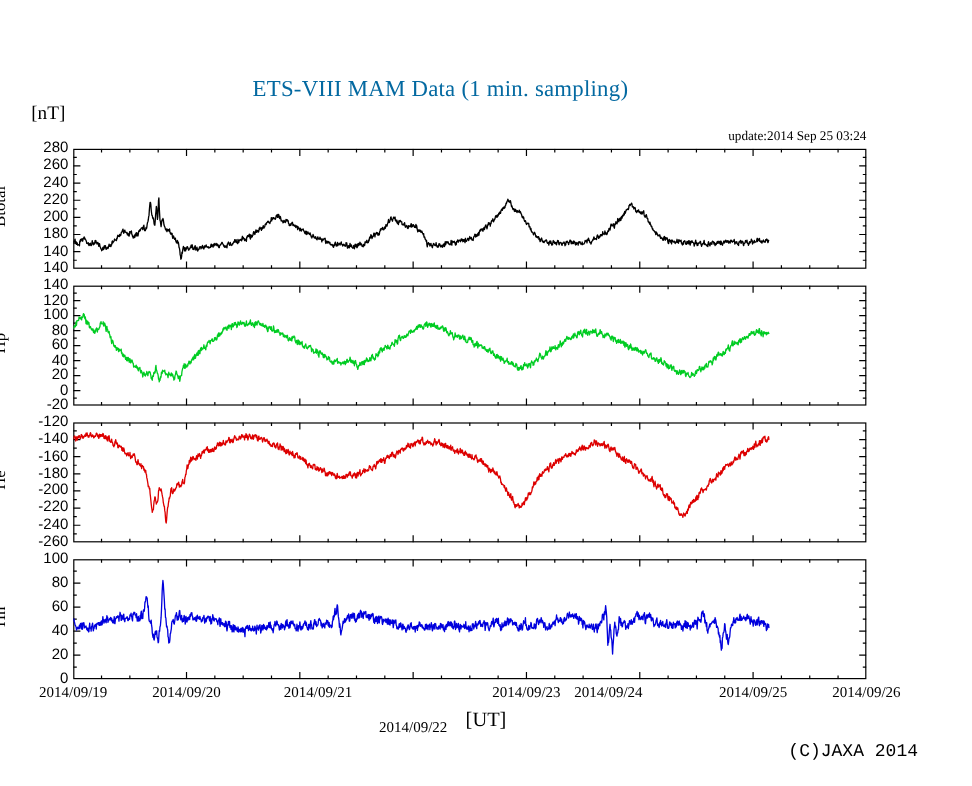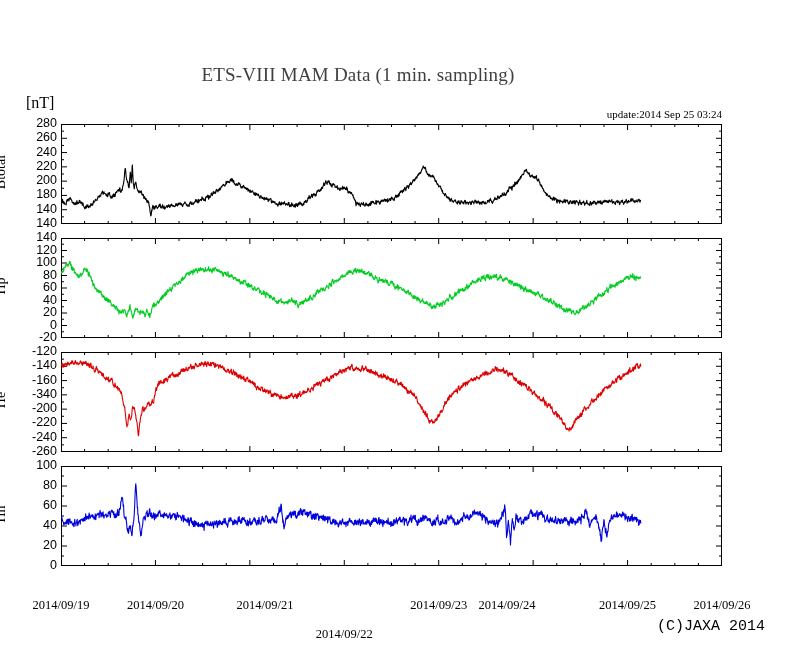--- a/index.html
+++ b/index.html
@@ -4,28 +4,27 @@
 <style>
   html,body{margin:0;padding:0;}
   body{
     width:810px;height:655px;background:#ffffff;
     font-family:"Liberation Serif", serif;
     color:#000;overflow:hidden;position:relative;
   }
   #root{position:absolute;left:0;top:0;width:810px;height:655px;}
 
   .title{
-    position:absolute;left:7px;top:64px;width:702px;text-align:center;
-    font-size:19px;font-family:"Liberation Serif",serif;color:#404040;
+    position:absolute;left:16px;top:64px;width:702px;text-align:center;
+    font-size:19px;font-family:"Liberation Serif",serif;color:#0369a1;
     letter-spacing:0.2px;
   }
   .unit-label{
     position:absolute;left:26px;top:86px;font-size:16px;
     font-family:"Liberation Serif",serif;
-    margin-top:8px;
   }
   .update-label{
     position:absolute;right:88px;top:108px;font-size:11px;
     font-family:"Liberation Serif",serif;text-align:right;white-space:nowrap;
   }
   .xaxis-title{
     position:absolute;left:0;top:590px;width:810px;text-align:center;
     font-size:17px;font-family:"Liberation Serif",serif;
   }
   .credit{
@@ -45,21 +44,21 @@
     transform:rotate(-90deg);transform-origin:50% 50%;white-space:nowrap;
     text-align:center;
   }
   .ytick{
     position:absolute;font-size:12.5px;font-family:Liberation Sans, sans-serif;
     text-align:right;white-space:nowrap;right:0;
   }
   .ytickwrap{position:absolute;width:42px;}
   .xtick{
     position:absolute;font-size:12.5px;font-family:"Liberation Serif",serif;
-    text-align:center;white-space:nowrap;transform:translateX(-50%);margin-top:28px;
+    text-align:center;white-space:nowrap;transform:translateX(-50%);
   }
 </style>
 </head>
 <body>
 
 <div id="root">
 
   <div class="title">ETS-VIII MAM Data (1 min. sampling)</div>
   <div class="unit-label">[nT]</div>
   <div class="update-label">update:2014 Sep 25 03:24</div>
@@ -423,20 +422,21 @@
       <div class="xtick" style="left: 61px; top: 570px;">2014/09/19</div>
       <div class="xtick" style="left: 155.429px; top: 570px;">2014/09/20</div>
       <div class="xtick" style="left: 265px; top: 570px;">2014/09/21</div>
       <div class="xtick" style="left: 344.286px; top: 599px;">2014/09/22</div>
       <div class="xtick" style="left: 438.714px; top: 570px;">2014/09/23</div>
       <div class="xtick" style="left: 507px; top: 570px;">2014/09/24</div>
       <div class="xtick" style="left: 627.571px; top: 570px;">2014/09/25</div>
       <div class="xtick" style="left: 722px; top: 570px;">2014/09/26</div>
     </div>
 
+  <div class="xaxis-title">[UT]</div>
   <div class="credit">(C)JAXA 2014</div>
 
 <div class="ytickwrap" style="left: 15px; top: 216px;">
       <div class="ytick">140</div>
     </div>
     <div class="ytickwrap" style="left: 15px; top: 201.714px;">
       <div class="ytick">140</div>
     </div>
     <div class="ytickwrap" style="left: 15px; top: 187.429px;">
       <div class="ytick">180</div>
@@ -491,21 +491,21 @@
     <div class="ytickwrap" style="left: 15px; top: 429.714px;">
       <div class="ytick">-240</div>
     </div>
     <div class="ytickwrap" style="left: 15px; top: 415.429px;">
       <div class="ytick">-220</div>
     </div>
     <div class="ytickwrap" style="left: 15px; top: 401.143px;">
       <div class="ytick">-200</div>
     </div>
     <div class="ytickwrap" style="left: 15px; top: 386.857px;">
-      <div class="ytick">-340</div>
+      <div class="ytick">-180</div>
     </div>
     <div class="ytickwrap" style="left: 15px; top: 372.571px;">
       <div class="ytick">-160</div>
     </div>
     <div class="ytickwrap" style="left: 15px; top: 358.286px;">
       <div class="ytick">-140</div>
     </div>
     <div class="ytickwrap" style="left: 15px; top: 344px;">
       <div class="ytick">-120</div>
     </div>

